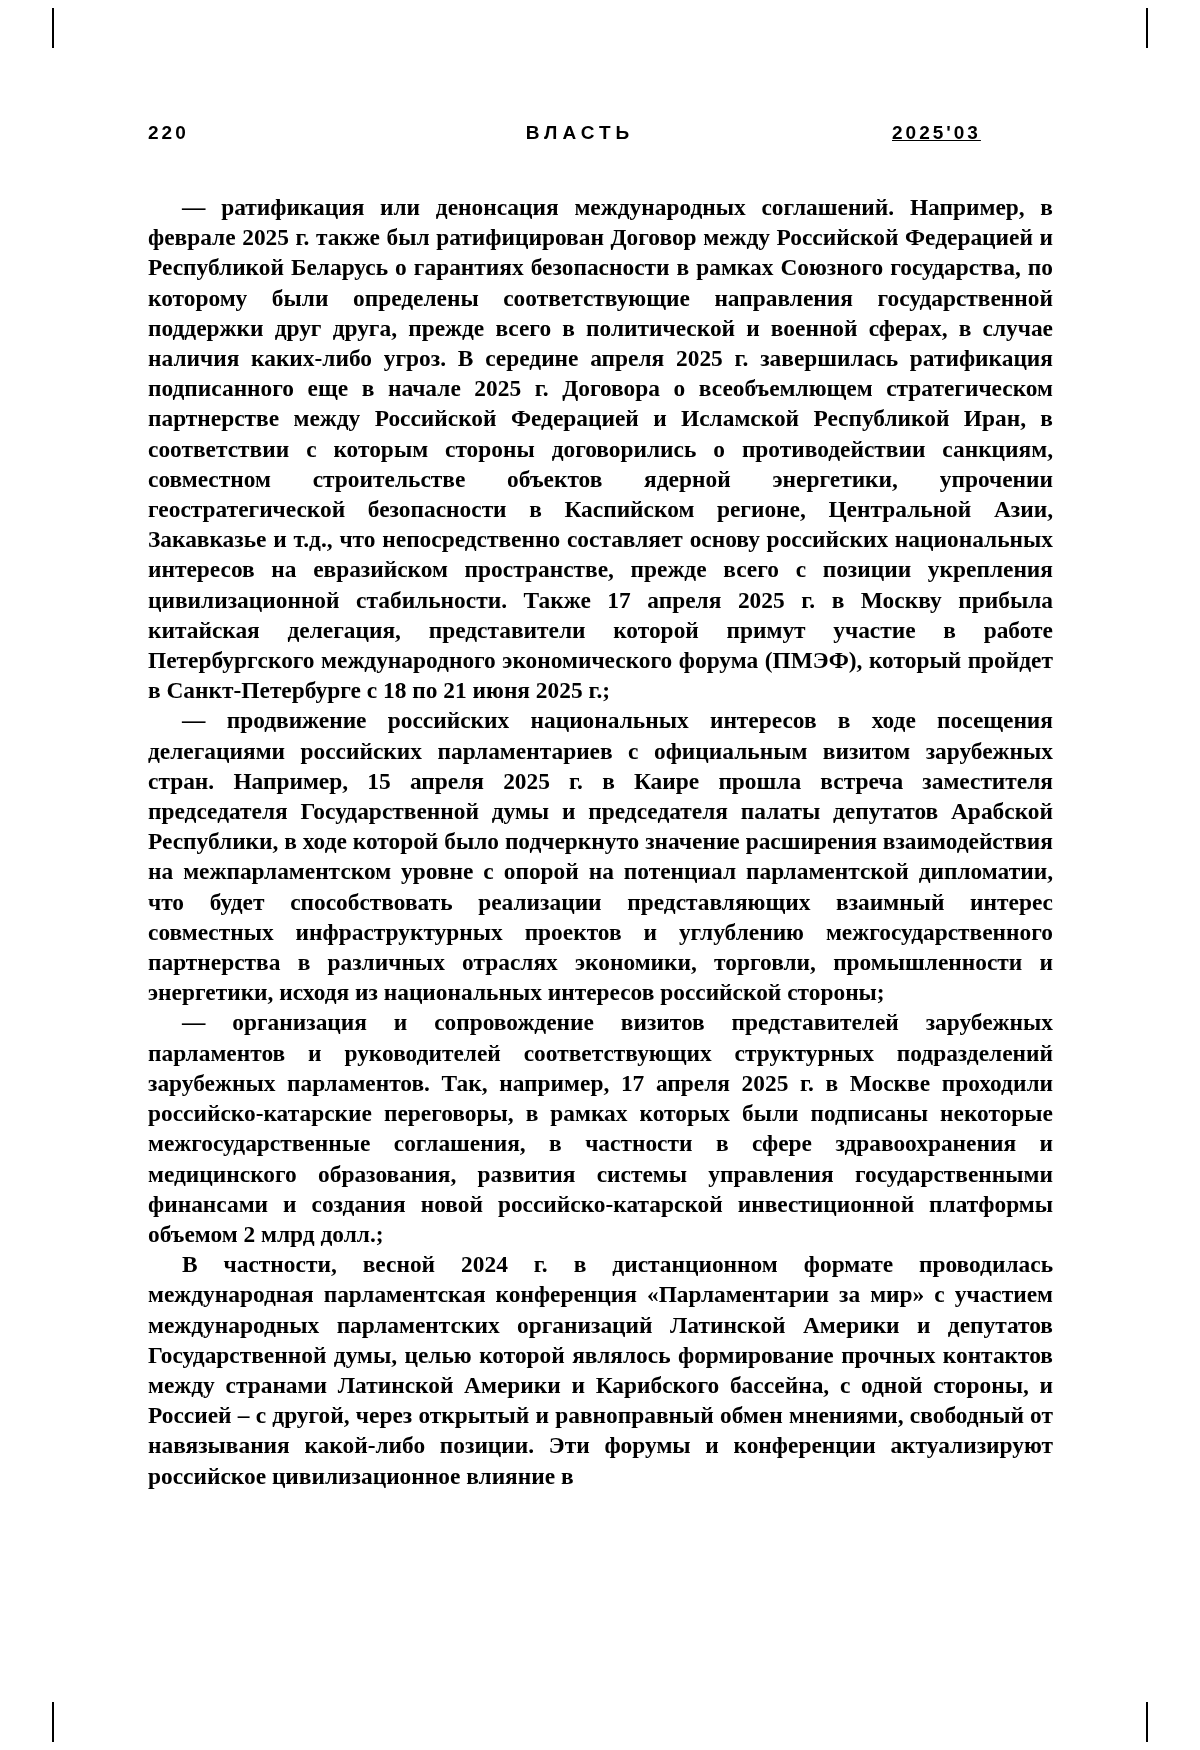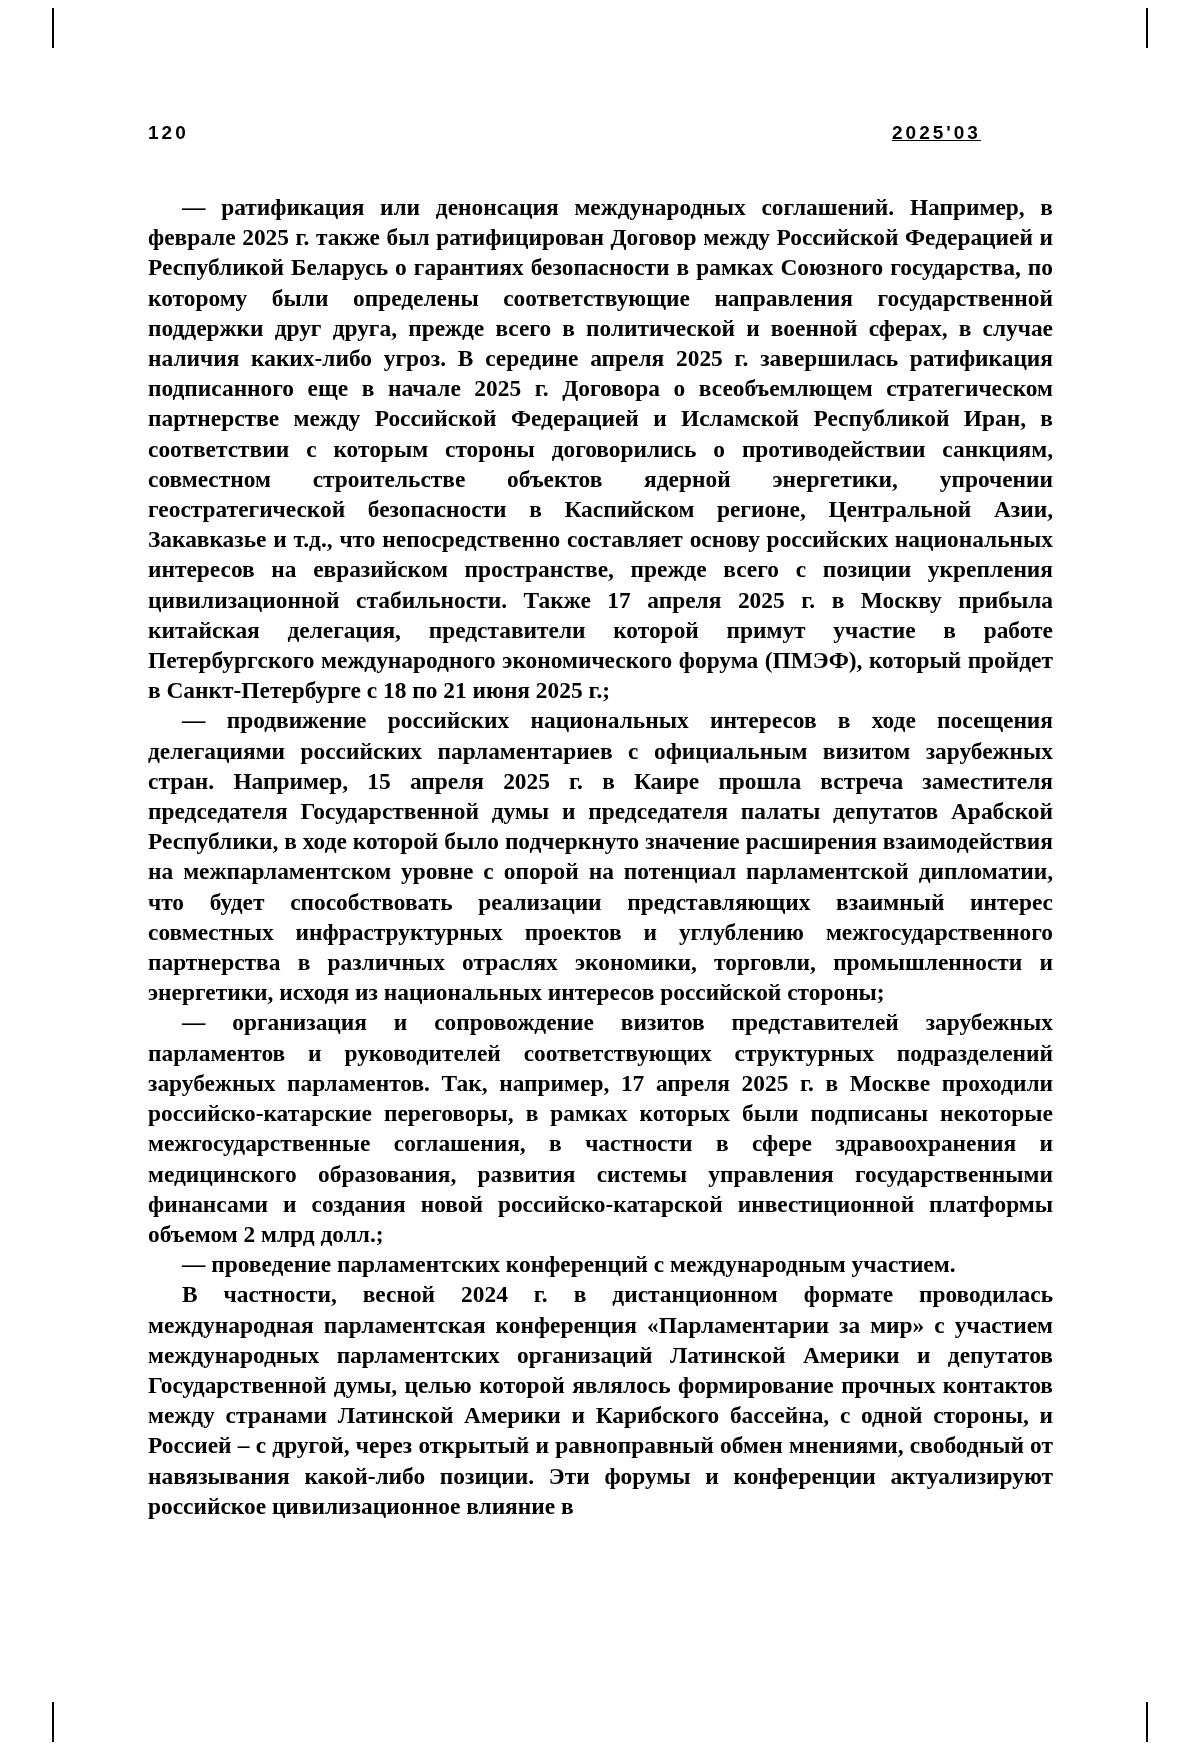--- a/index.html
+++ b/index.html
@@ -73,25 +73,25 @@
 <body>
 
 <div class="page">
 
   <div class="crop crop-tl-v"></div>
   <div class="crop crop-tr-v"></div>
   <div class="crop crop-bl-v"></div>
   <div class="crop crop-br-v"></div>
 
   <div class="running-head">
-    <span class="left">120</span>
+    <span class="left">220</span>
+    <span class="center">ВЛАСТЬ</span>
     <span class="right">2025'03</span>
   </div>
 
   <div class="body-text">
     <p class="indent">— ратификация или денонсация международных соглашений. Например, в феврале 2025 г. также был ратифицирован Договор между Российской Федерацией и Республикой Беларусь о гарантиях безопасности в рамках Союзного государства, по которому были определены соответствующие направления государственной поддержки друг друга, прежде всего в политической и военной сферах, в случае наличия каких-либо угроз. В середине апреля 2025 г. завершилась ратификация подписанного еще в начале 2025 г. Договора о всеобъемлющем стратегическом партнерстве между Российской Федерацией и Исламской Республикой Иран, в соответствии с которым стороны договорились о противодействии санкциям, совместном строительстве объектов ядерной энергетики, упрочении геостратегической безопасности в Каспийском регионе, Центральной Азии, Закавказье и т.д., что непосредственно составляет основу российских национальных интересов на евразийском пространстве, прежде всего с позиции укрепления цивилизационной стабильности. Также 17 апреля 2025 г. в Москву прибыла китайская делегация, представители которой примут участие в работе Петербургского международного экономического форума (ПМЭФ), который пройдет в Санкт-Петербурге с 18 по 21 июня 2025 г.;</p>
     <p class="indent">— продвижение российских национальных интересов в ходе посещения делегациями российских парламентариев с официальным визитом зарубежных стран. Например, 15 апреля 2025 г. в Каире прошла встреча заместителя председателя Государственной думы и председателя палаты депутатов Арабской Республики, в ходе которой было подчеркнуто значение расширения взаимодействия на межпарламентском уровне с опорой на потенциал парламентской дипломатии, что будет способствовать реализации представляющих взаимный интерес совместных инфраструктурных проектов и углублению межгосударственного партнерства в различных отраслях экономики, торговли, промышленности и энергетики, исходя из национальных интересов российской стороны;</p>
     <p class="indent">— организация и сопровождение визитов представителей зарубежных парламентов и руководителей соответствующих структурных подразделений зарубежных парламентов. Так, например, 17 апреля 2025 г. в Москве проходили российско-катарские переговоры, в рамках которых были подписаны некоторые межгосударственные соглашения, в частности в сфере здравоохранения и медицинского образования, развития системы управления государственными финансами и создания новой российско-катарской инвестиционной платформы объемом 2 млрд долл.;</p>
-    <p class="indent">— проведение парламентских конференций с международным участием.</p>
     <p class="indent">В частности, весной 2024 г. в дистанционном формате проводилась международная парламентская конференция «Парламентарии за мир» с участием международных парламентских организаций Латинской Америки и депутатов Государственной думы, целью которой являлось формирование прочных контактов между странами Латинской Америки и Карибского бассейна, с одной стороны, и Россией – с другой, через открытый и равноправный обмен мнениями, свободный от навязывания какой-либо позиции. Эти форумы и конференции актуализируют российское цивилизационное влияние в</p>
   </div>
 
 </div>
 
 </body></html>

